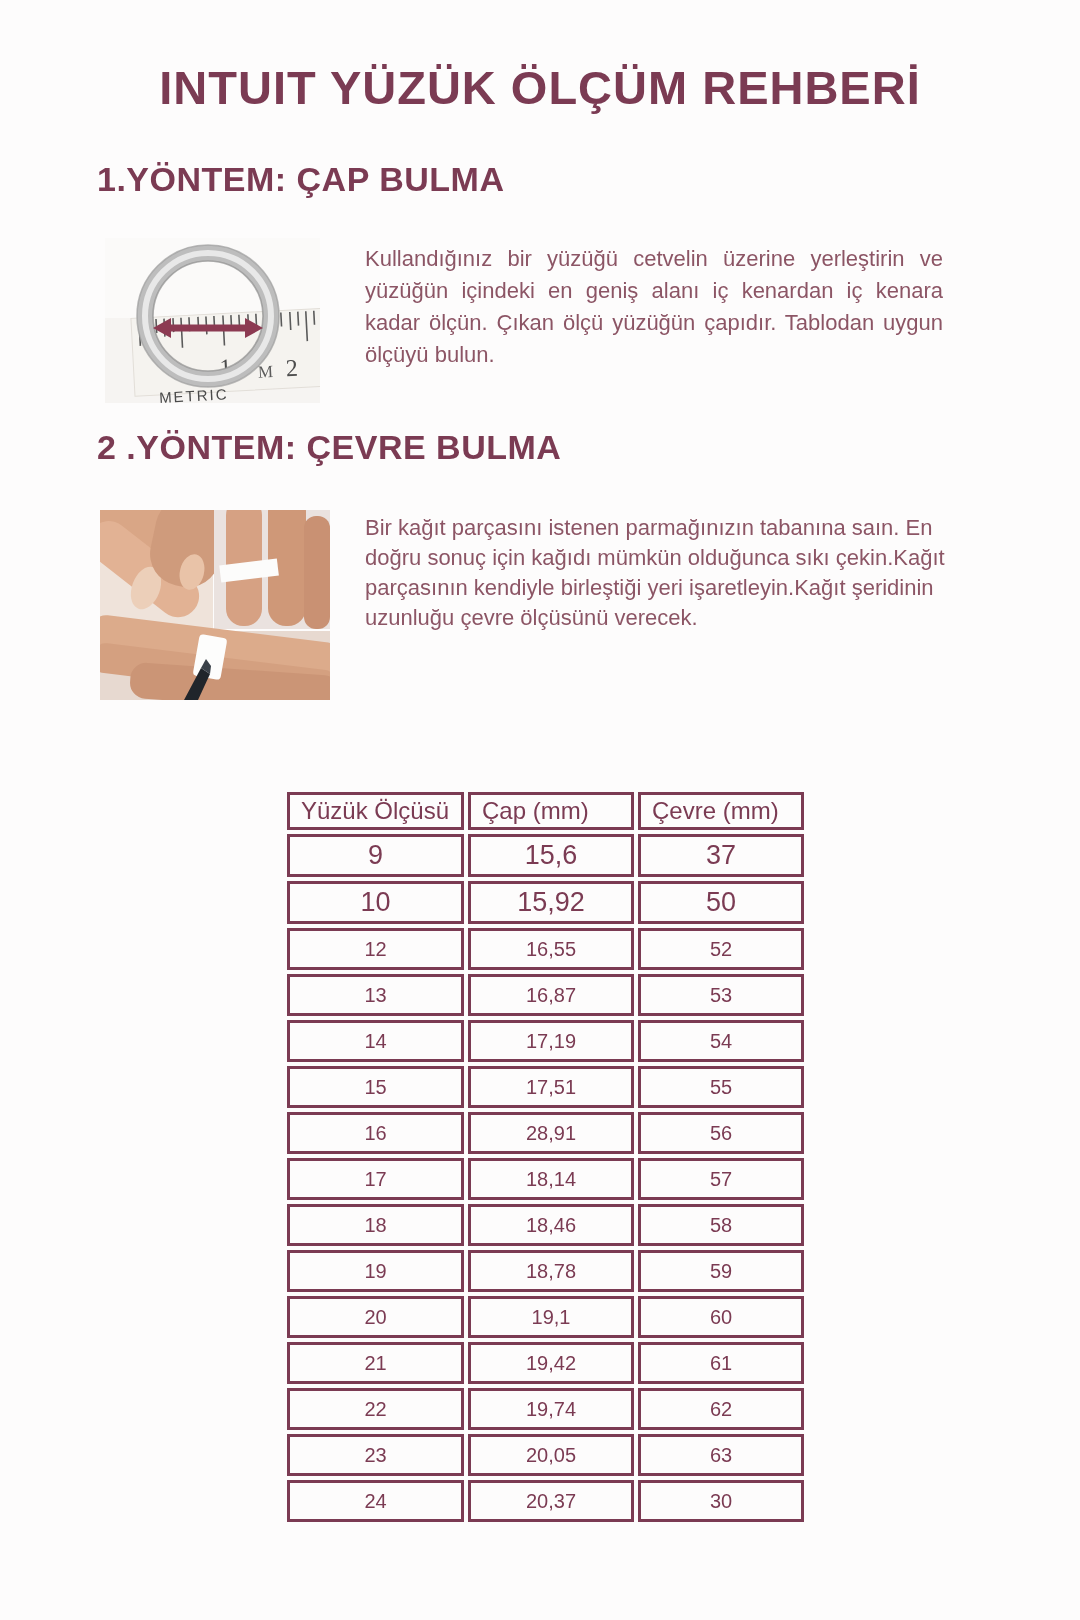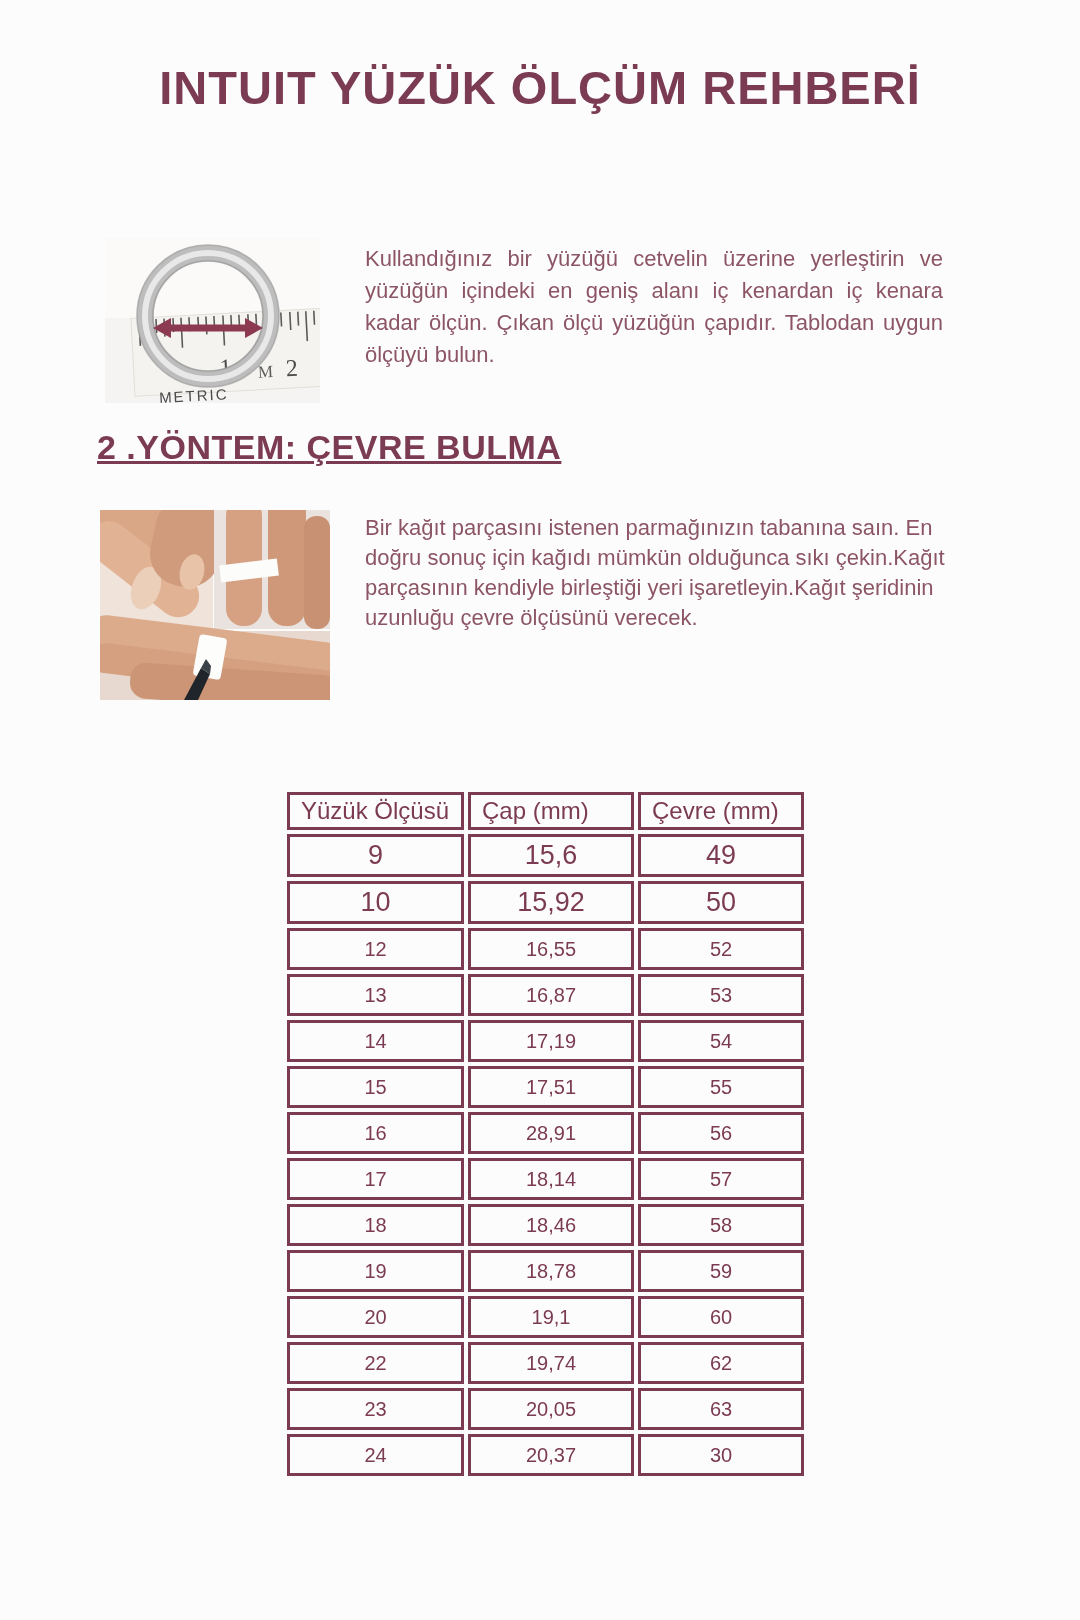--- a/index.html
+++ b/index.html
@@ -22,21 +22,21 @@
     text-align:center;
     font-size:47px;font-weight:bold;letter-spacing:1px;
     color:var(--maroon);
   }
   .section-heading{
     position:absolute;
     font-size:34px;font-weight:bold;letter-spacing:.5px;
     color:var(--maroon);
   }
   .heading-1{left:97px;top:160px;}
-  .heading-2{left:97px;top:428px;text-decoration:underline;}
+  .heading-2{left:97px;top:428px;}
   .body-para{
     position:absolute;
     font-size:22px;color:var(--body-text);
   }
   .para-1{left:365px;top:243px;width:578px;line-height:32px;text-align:justify;}
   .para-2{left:365px;top:513px;width:584px;line-height:30px;text-align:left;}
   .fig{position:absolute;display:block;}
   .fig-ring{left:105px;top:238px;width:215px;height:165px;}
   .fig-hands{left:100px;top:510px;width:230px;height:190px;}
   .table-wrap{position:absolute;left:283px;top:788px;}
@@ -59,20 +59,21 @@
   tr.large td{height:43px;font-size:27px;}
   tr.small td{height:42px;font-size:20px;}
 </style>
 </head>
 <body>
 
 <div class="page">
 
   <h1 class="page-title">INTUIT YÜZÜK ÖLÇÜM REHBERİ</h1>
 
+  <h2 class="section-heading heading-1">1.YÖNTEM: ÇAP BULMA</h2>
 
   <svg class="fig fig-ring" viewBox="0 0 215 165">
     <rect x="0" y="0" width="215" height="165" fill="#f6f4f2"></rect>
     <rect x="0" y="0" width="215" height="80" fill="#fbfaf9"></rect>
     <g transform="rotate(-3 110 118)">
       <rect x="28" y="76" width="200" height="78" fill="#f5f3ef" stroke="#e2ded8" stroke-width="1"></rect>
       <path d="M36 78 V104 M44 78 V92 M53 78 V92 M61 78 V96 M70 78 V92 M78 78 V108
                M86 78 V92 M95 78 V92 M103 78 V96 M111 78 V92 M120 78 V108
                M128 78 V92 M136 78 V92 M145 78 V96 M153 78 V92 M162 78 V108
                M170 78 V92 M178 78 V92 M187 78 V96 M195 78 V92 M203 78 V108 M211 78 V92" stroke="#5a5a5a" stroke-width="1.6" fill="none"></path>
@@ -138,21 +139,21 @@
         <tr>
           <th>Yüzük Ölçüsü</th>
           <th>Çap (mm)</th>
           <th>Çevre (mm)</th>
         </tr>
       </thead>
       <tbody>
           <tr class="large">
             <td>9</td>
             <td>15,6</td>
-            <td>49</td>
+            <td>37</td>
           </tr>
           <tr class="large">
             <td>10</td>
             <td>15,92</td>
             <td>50</td>
           </tr>
           <tr class="small">
             <td>12</td>
             <td>16,55</td>
             <td>52</td>
@@ -191,20 +192,25 @@
             <td>19</td>
             <td>18,78</td>
             <td>59</td>
           </tr>
           <tr class="small">
             <td>20</td>
             <td>19,1</td>
             <td>60</td>
           </tr>
           <tr class="small">
+            <td>21</td>
+            <td>19,42</td>
+            <td>61</td>
+          </tr>
+          <tr class="small">
             <td>22</td>
             <td>19,74</td>
             <td>62</td>
           </tr>
           <tr class="small">
             <td>23</td>
             <td>20,05</td>
             <td>63</td>
           </tr>
           <tr class="small">

